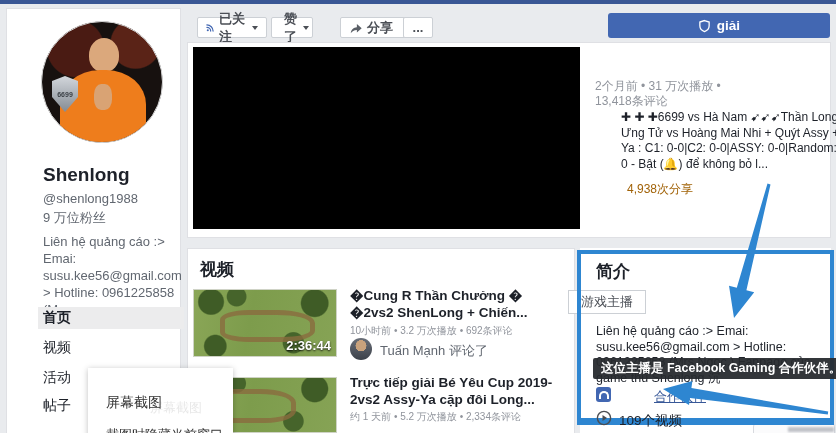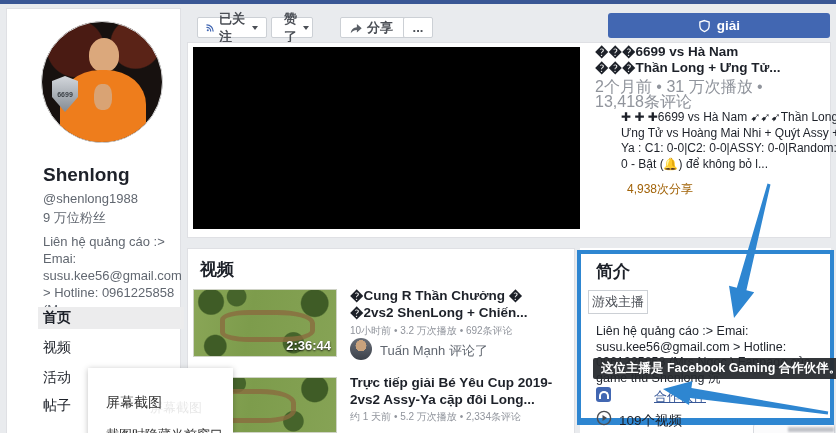--- a/index.html
+++ b/index.html
@@ -44,21 +44,21 @@
         display:flex;align-items:center;gap:4px;padding:0 8px;box-sizing:border-box;
         font-size:13px;color:#4b4f56;font-weight:bold;}
   .caret{width:0;height:0;border-left:3.5px solid transparent;border-right:3.5px solid transparent;border-top:4px solid #4b4f56;margin-left:2px;}
   .support-btn{left:608px;top:13px;width:222px;height:25px;background:#4267b2;border-radius:3px;
         display:flex;align-items:center;justify-content:center;gap:6px;color:#fff;font-size:13.5px;font-weight:bold;}
 
   
   .post-card{left:187px;top:42px;width:644px;height:196px;}
   .video-player{left:193px;top:47px;width:387px;height:182px;background:#000;}
   .post-title{left:595px;top:44px;width:234px;font-size:13.5px;font-weight:bold;line-height:16px;}
-  .post-meta{left:595px;top:79px;width:234px;font-size:16px;color:#90949c;line-height:15px;}
+  .post-meta{left:595px;top:79px;width:234px;font-size:12px;color:#90949c;line-height:15px;}
   .post-desc{left:595px;top:110px;width:233px;font-size:12px;line-height:15.5px;color:#1d2129;margin-left:26px;}
   .post-shares{left:595px;top:181px;font-size:12px;color:#a16207;margin-left:32px;}
 
   
   .videos-card{left:187px;top:248px;width:388px;height:185px;border-bottom:none;}
   .videos-title{left:200px;top:258px;font-size:17px;font-weight:bold;}
   .thumb{left:193px;width:144px;background:
       linear-gradient(100deg,#8aa657 0%,#7d9c4c 40%,#86a355 100%);overflow:hidden;border:1px solid #cfd3c6;box-sizing:border-box;}
   .thumb .trees{position:absolute;inset:0;background:
       radial-gradient(circle at 12% 18%,#3f5c26 0 9%,rgba(0,0,0,0) 10%),
@@ -73,21 +73,21 @@
   .v-title{left:350px;width:215px;font-size:13.5px;font-weight:bold;line-height:16.5px;}
   .v-meta{left:350px;width:220px;font-size:10px;color:#90949c;}
   .mini-avatar{left:350px;top:338px;width:22px;height:22px;border-radius:50%;
       background:radial-gradient(circle at 50% 35%,#c9a27c 0 30%,rgba(0,0,0,0) 31%),linear-gradient(#6a6f78,#3c414a);}
   .v-social{left:380px;top:342px;font-size:13px;color:#616770;}
 
   
   .about-card{left:580px;top:248px;width:251px;height:185px;border:none;}
   .blue-box{left:577px;top:250px;width:257px;height:175px;border:4px solid #2e86d1;border-bottom-width:7px;box-sizing:border-box;z-index:20;}
   .about-title{left:596px;top:260px;font-size:17px;font-weight:bold;}
-  .about-badge{left:588px;top:290px;border:1px solid #ccd0d5;padding:2px 3px;font-size:13px;color:#4b4f56;background:#fff;}
+  .about-badge{left:568px;top:290px;border:1px solid #ccd0d5;padding:2px 12px;font-size:13px;color:#4b4f56;background:#fff;}
   .about-bio{left:596px;top:324px;width:228px;font-size:12.5px;line-height:15.5px;color:#1d2129;}
   .gaming-tooltip{left:593px;top:358px;height:21px;background:rgba(38,41,46,.94);color:#fff;
       font-size:12.5px;font-weight:bold;display:flex;align-items:center;padding:0 8px;border-radius:2px;z-index:25;white-space:nowrap;}
   .gaming-icon{left:596px;top:387px;width:15px;height:15px;background:#4267b2;border-radius:3px;z-index:21;}
   .gaming-icon .arch{position:absolute;left:3px;top:3.5px;width:6px;height:6px;border:2px solid #fff;border-bottom:none;border-radius:5px 5px 0 0;}
   .partner-link{left:654px;top:388px;font-size:13px;color:#385898;text-decoration:underline;z-index:21;}
   .count-row-icon{left:596px;top:410px;z-index:21;}
   .video-count{left:619px;top:412px;font-size:13.5px;color:#1d2129;z-index:21;}
 
   
@@ -162,24 +162,20 @@
 
   <div class="abs support-btn">
     <svg width="13" height="14" viewBox="0 0 14 15">
       <path d="M7 1.6 12 3.2v4.1c0 3.1-2.1 5.2-5 6.3-2.9-1.1-5-3.2-5-6.3V3.2z" stroke="#fff" stroke-width="1.4" fill="none"></path>
     </svg>
     <span>giải</span>
   </div>
 
   <div class="card post-card"></div>
   <div class="abs video-player"></div>
-  <div class="abs post-title">
-    <div>���6699 vs Hà Nam</div>
-    <div>���Thần Long + Ưng Tử...</div>
-  </div>
   <div class="abs post-meta">
     <div>2个月前 • 31 万次播放 •</div>
     <div>13,418条评论</div>
   </div>
   <div class="abs post-desc">✚ ✚ ✚6699 vs Hà Nam ➹➹➹Thần Long + Ưng Tử vs Hoàng Mai Nhi + Quýt Assy + Ya : C1: 0-0|C2: 0-0|ASSY: 0-0|Random: 0-0 - Bật (🔔) để không bỏ l...</div>
   <div class="abs post-shares">4,938次分享</div>
 
   <div class="card videos-card"></div>
   <div class="abs videos-title">视频</div>
 

